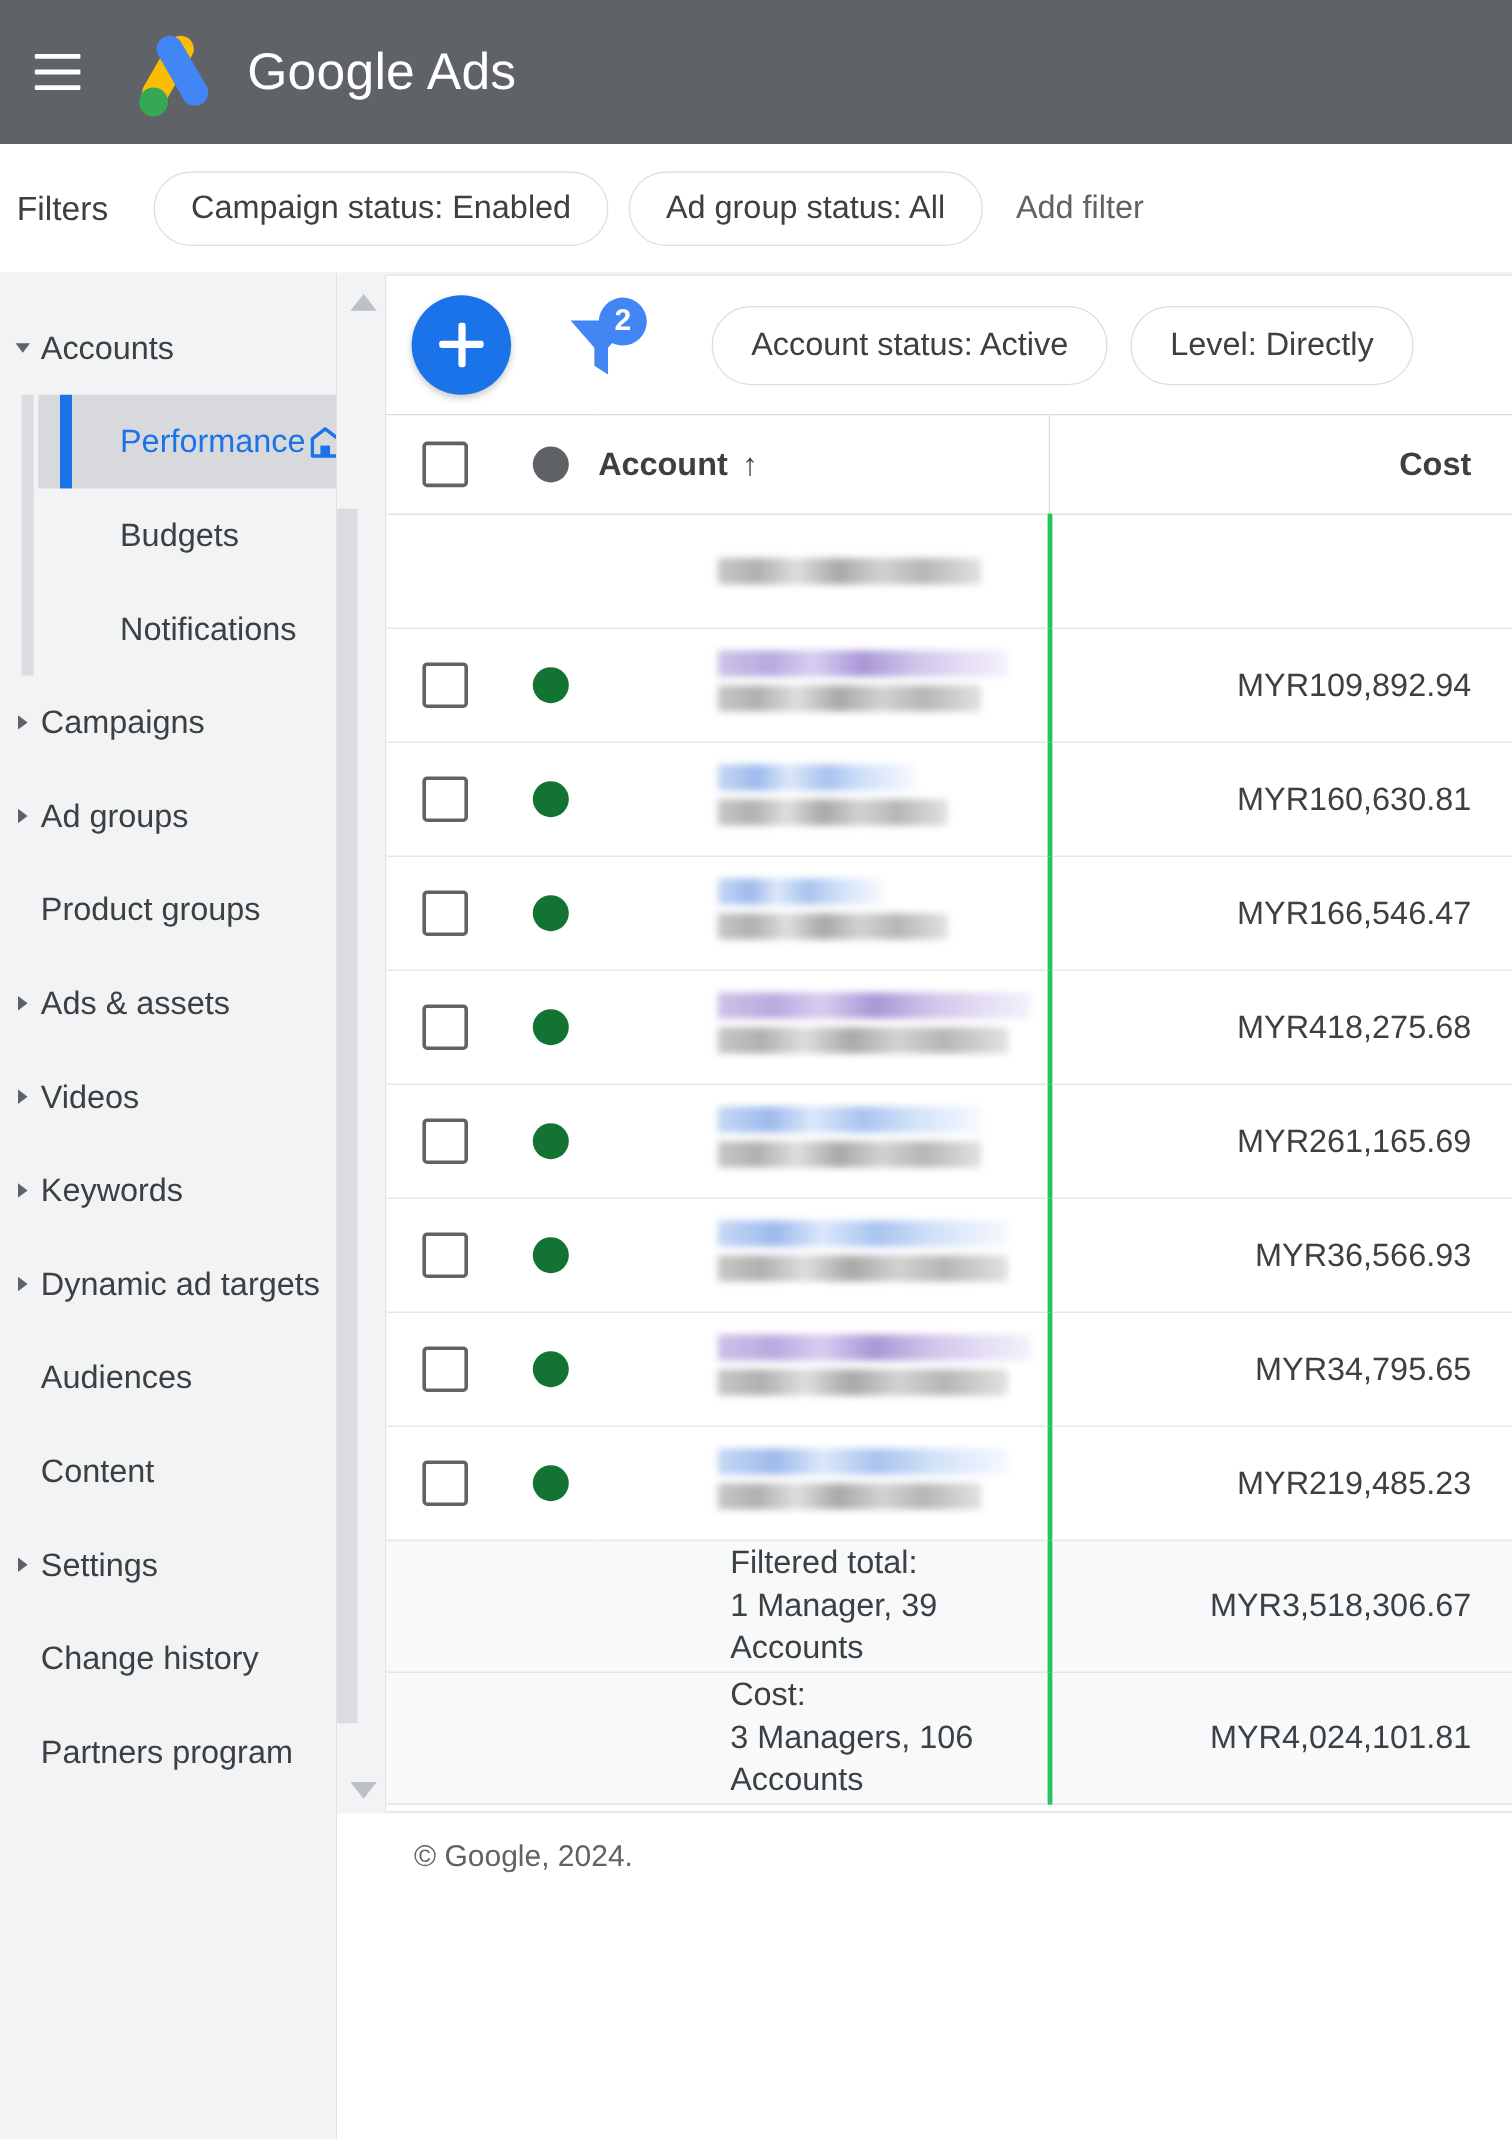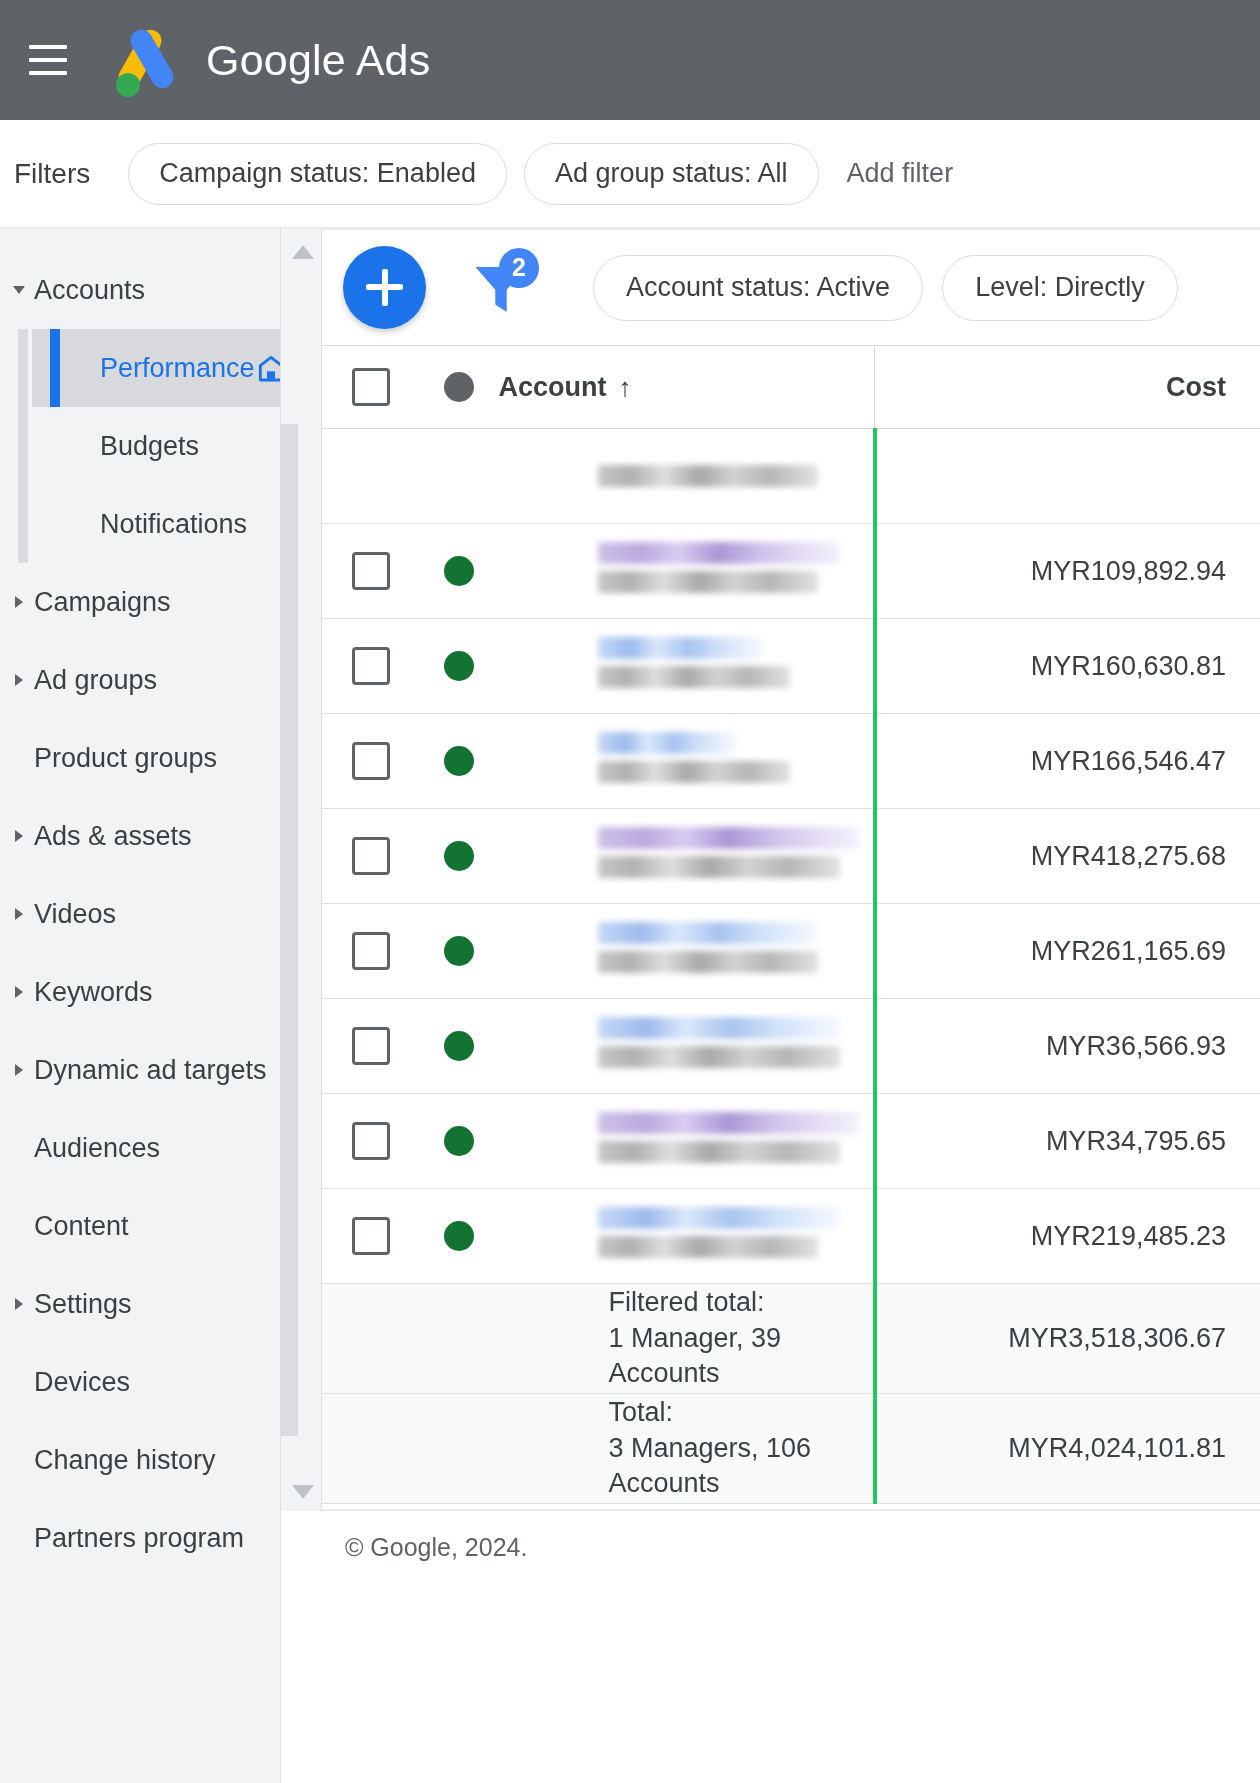--- a/index.html
+++ b/index.html
@@ -495,24 +495,20 @@
       <div class="nav-label">Content</div>
     </div>
     <div class="nav-item lvl1">
       <div class="nav-caret">
           <i class="caret-right"></i>
         </div>
       <div class="nav-label">Settings</div>
     </div>
     <div class="nav-item lvl1 noarrow">
       <div class="nav-caret"></div>
-      <div class="nav-label">Devices</div>
-    </div>
-    <div class="nav-item lvl1 noarrow">
-      <div class="nav-caret"></div>
       <div class="nav-label">Change history</div>
     </div>
     <div class="nav-item lvl1 noarrow">
       <div class="nav-caret"></div>
       <div class="nav-label">Partners program</div>
     </div>
   </div>
 
   <div class="main">
 
@@ -712,21 +708,21 @@
               </div>
             </td>
             <td class="cost">MYR3,518,306.67</td>
           </tr>
 
           <tr class="totalrow">
             <td></td>
             <td></td>
             <td>
               <div class="total-text">
-                <div>Total:</div>
+                <div>Cost:</div>
                 <div>3 Managers, 106 Accounts</div>
               </div>
             </td>
             <td class="cost">MYR4,024,101.81</td>
           </tr>
 
         </tbody>
       </table>
     </div>
 

